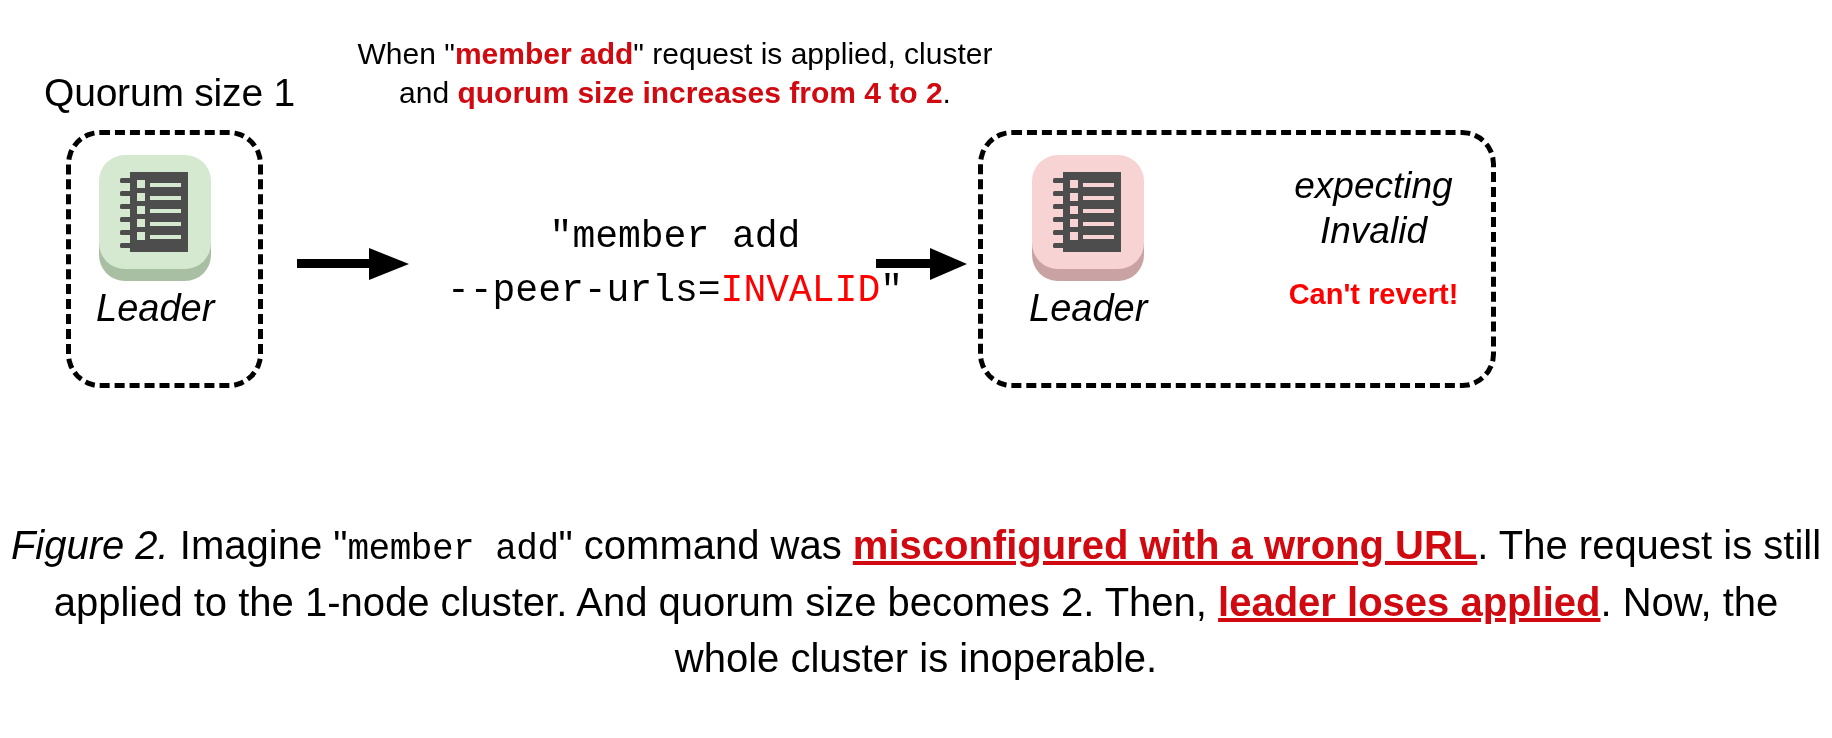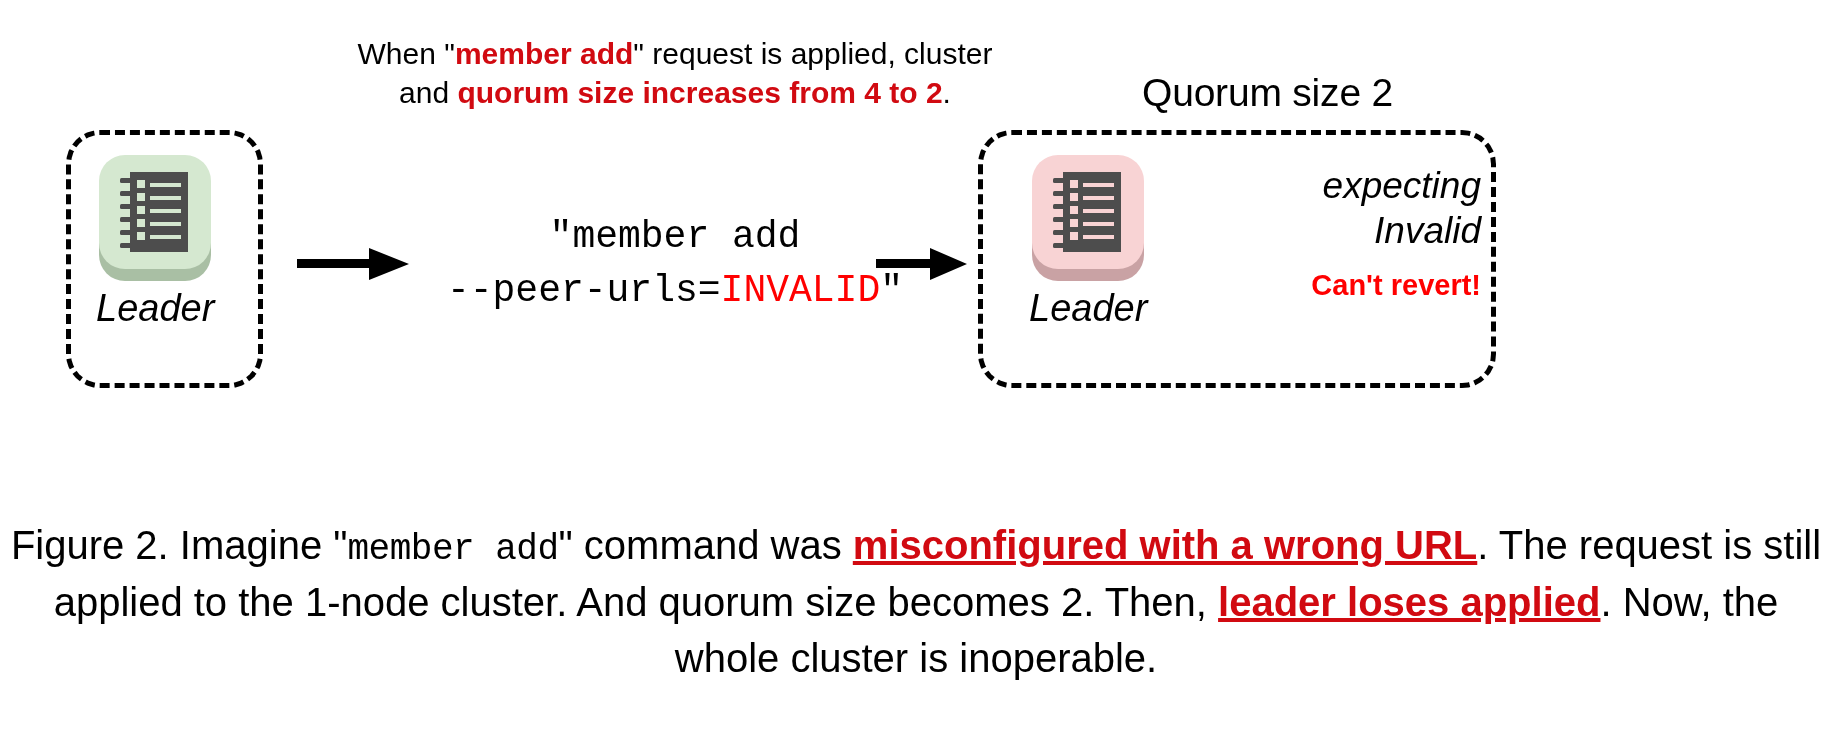--- a/index.html
+++ b/index.html
@@ -126,59 +126,60 @@
   .arrow { position: absolute; }
   #arrow-left  { left: 297px; top: 246px; }
   #arrow-right { left: 876px; top: 246px; }
 
   
   #status-right {
     position: absolute;
     left: 1266px;
     top: 163px;
     width: 215px;
-    text-align: right;
+    text-align: center;
   }
   .status-line {
     font-style: italic;
     font-size: 37px;
     line-height: 1.22;
     white-space: nowrap;
     color: #000;
   }
   #status-warning {
-    margin-top: 16px;
+    margin-top: 25px;
     font-size: 29px;
     font-weight: bold;
     color: #FF0000;
     white-space: nowrap;
   }
 
   
   #caption {
     position: absolute;
     left: 0;
     top: 518px;
     width: 1832px;
     text-align: center;
     font-family: "Liberation Sans Narrow", "Liberation Sans", sans-serif;
     font-stretch: condensed;
     font-size: 40px;
     line-height: 1.39;
     color: #000;
   }
-  #caption .fig-label { }
+  #caption .fig-label { font-style: italic; }
   #caption .mono { font-size: 36px; letter-spacing: -0.5px; }
   #caption b { font-weight: bold; text-decoration: underline; }
 </style>
 </head>
 <body>
 
 <div id="diagram">
 
+  <div class="cluster-title" id="cluster-title-left">Quorum size 1</div>
 
   <div class="cluster-box" id="cluster-box-left"></div>
 
   <div class="node" id="node-left">
     <div class="node-icon-wrap">
       <div class="node-icon-shadow shadow-green"></div>
       <div class="node-icon-tile tile-green">
         <svg width="112" height="114" viewBox="0 0 112 114" aria-hidden="true">
 
           <g fill="#4D4D4D">
@@ -226,21 +227,20 @@
       <rect x="0" y="13" width="60" height="9" fill="#000"></rect>
       <polygon points="54,2 91,18 54,34" fill="#000"></polygon>
     </svg>
   </div>
 
   <div id="command" class="mono">
     <div>"member add</div>
     <div><span>--peer-urls=</span><span class="pure-red">INVALID</span><span>"</span></div>
   </div>
 
-  <div class="cluster-title" id="cluster-title-right">Quorum size 2</div>
 
   <div class="cluster-box" id="cluster-box-right"></div>
 
   <div class="node" id="node-right">
     <div class="node-icon-wrap">
       <div class="node-icon-shadow shadow-pink"></div>
       <div class="node-icon-tile tile-pink">
         <svg width="112" height="114" viewBox="0 0 112 114" aria-hidden="true">
           <g fill="#4D4D4D">
             <rect x="21" y="23" width="14" height="5" rx="1.5"></rect>

